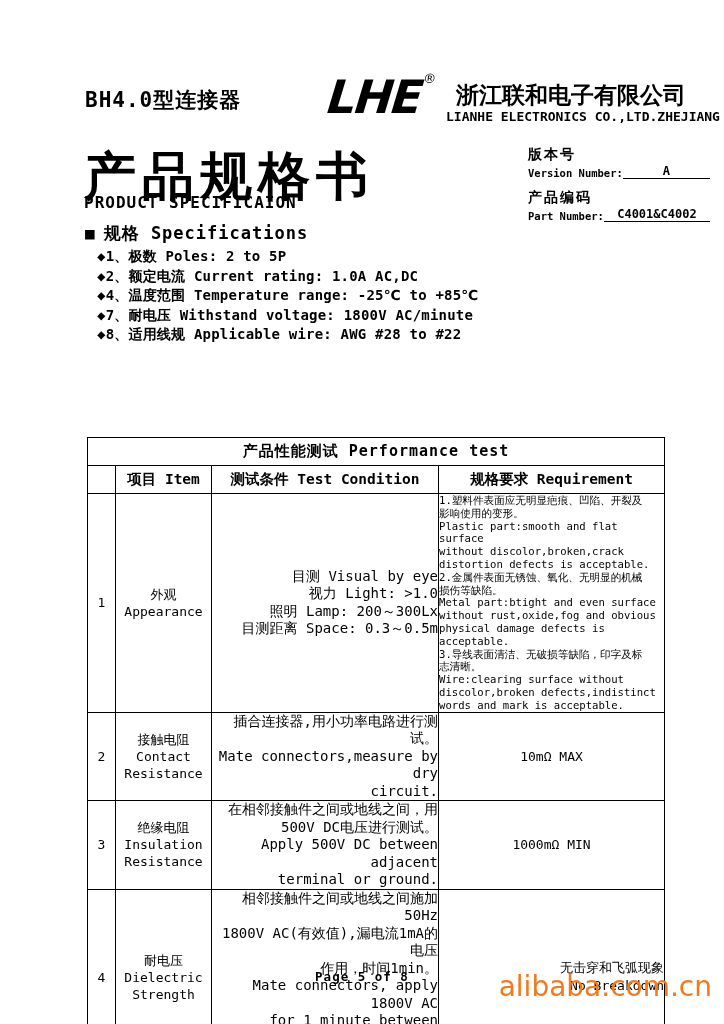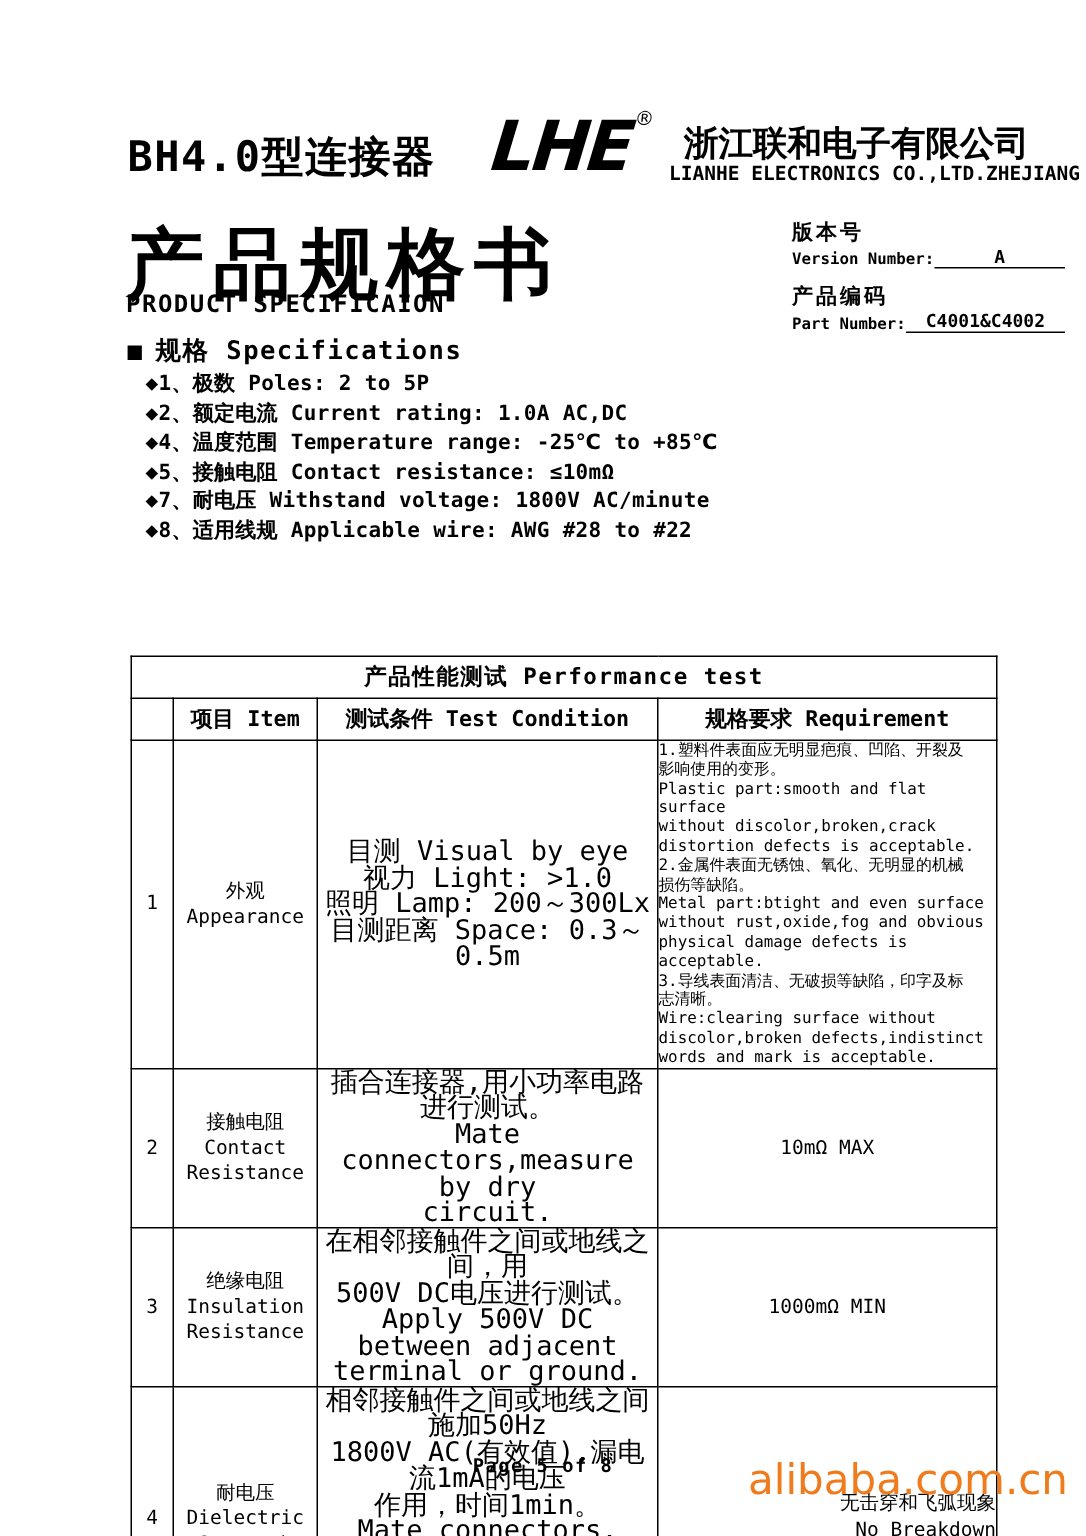--- a/index.html
+++ b/index.html
@@ -7,21 +7,21 @@
   body {
     background: #ffffff;
     color: #000000;
     font-family: "DejaVu Sans Mono", "DejaVu Sans", "Liberation Mono", monospace;
     position: relative;
     overflow: hidden;
   }
   .abs { position: absolute; }
 
   
-  .product-line { left: 85px; top: 86px; font-size: 28px; font-weight: bold; letter-spacing: 1px; }
+  .product-line { left: 85px; top: 86px; font-size: 21px; font-weight: bold; letter-spacing: 1px; }
   .logo-wrap { left: 328px; top: 70px; width: 120px; }
   .logo-text {
     font-size: 46px; font-weight: 900; font-style: italic;
     letter-spacing: -2px; transform: skewX(-6deg); display: inline-block;
     font-family: "DejaVu Sans", "Liberation Sans", sans-serif;
   }
   .logo-reg { font-size: 13px; vertical-align: 30px; font-style: normal; font-weight: normal; }
   .company-cn { left: 456px; top: 80px; font-size: 23px; font-weight: bold; letter-spacing: 0px; white-space: nowrap; }
   .company-en { left: 446px; top: 109px; font-size: 13px; font-weight: bold; white-space: nowrap; }
 
@@ -44,21 +44,21 @@
   .spec-item { font-size: 14px; font-weight: bold; line-height: 19.6px; white-space: nowrap; letter-spacing: 0.2px; }
 
   
   .perf-table-wrap { left: 87px; top: 437px; width: 577px; }
   table.perf { border-collapse: collapse; table-layout: fixed; width: 577px; }
   table.perf td, table.perf th { border: 1.5px solid #000; padding: 0; vertical-align: middle; }
   .tbl-title { font-size: 15px; font-weight: bold; text-align: center; height: 28px; letter-spacing: 1px; }
   .tbl-head { font-size: 14.5px; font-weight: bold; text-align: center; height: 28px; }
   td.c-no { text-align: center; font-size: 13px; }
   td.c-item { text-align: center; font-size: 13px; white-space: pre-line; line-height: 17px; }
-  td.c-cond { font-size: 18px; padding: 4px 6px 4px 9px; white-space: pre-line; line-height: 17.5px; text-align: center; margin-left: 16px; }
+  td.c-cond { font-size: 14px; padding: 4px 6px 4px 9px; white-space: pre-line; line-height: 17.5px; text-align: right; margin-left: 16px; }
   td.c-req-small { font-size: 10.6px; padding: 5px 4px 4px 7px; white-space: pre-line; line-height: 12.8px; text-align: left; vertical-align: top; }
   td.c-req-center { font-size: 13px; text-align: center; }
   td.c-req-left { font-size: 13px; text-align: right; padding-left: 22px; white-space: pre-line; line-height: 18px; }
   tr.r1 { height: 211px; }
   tr.r2 { height: 53px; }
   tr.r3 { height: 66px; }
   tr.r4 { height: 115px; }
 
   
   .page-num { left: 0; top: 946px; width: 724px; text-align: center; font-size: 12.5px; font-weight: bold; letter-spacing: 1px; margin-top: 23px; }
@@ -97,21 +97,20 @@
 </div>
 
 <div class="abs spec-heading">
   <span class="sq">■</span><span>规格 Specifications</span>
 </div>
 
 <div class="abs spec-list">
   <div class="spec-item">◆1、极数 Poles: 2 to 5P</div>
   <div class="spec-item">◆2、额定电流 Current rating: 1.0A AC,DC</div>
   <div class="spec-item">◆4、温度范围 Temperature range: -25℃ to +85℃</div>
-  <div class="spec-item">◆5、接触电阻 Contact resistance: ≤10mΩ</div>
   <div class="spec-item">◆7、耐电压 Withstand voltage: 1800V AC/minute</div>
   <div class="spec-item">◆8、适用线规 Applicable wire: AWG #28 to #22</div>
 </div>
 
 <div class="abs perf-table-wrap">
   <table class="perf">
     <colgroup>
       <col style="width:28px">
         <col style="width:96px">
         <col style="width:227px">

